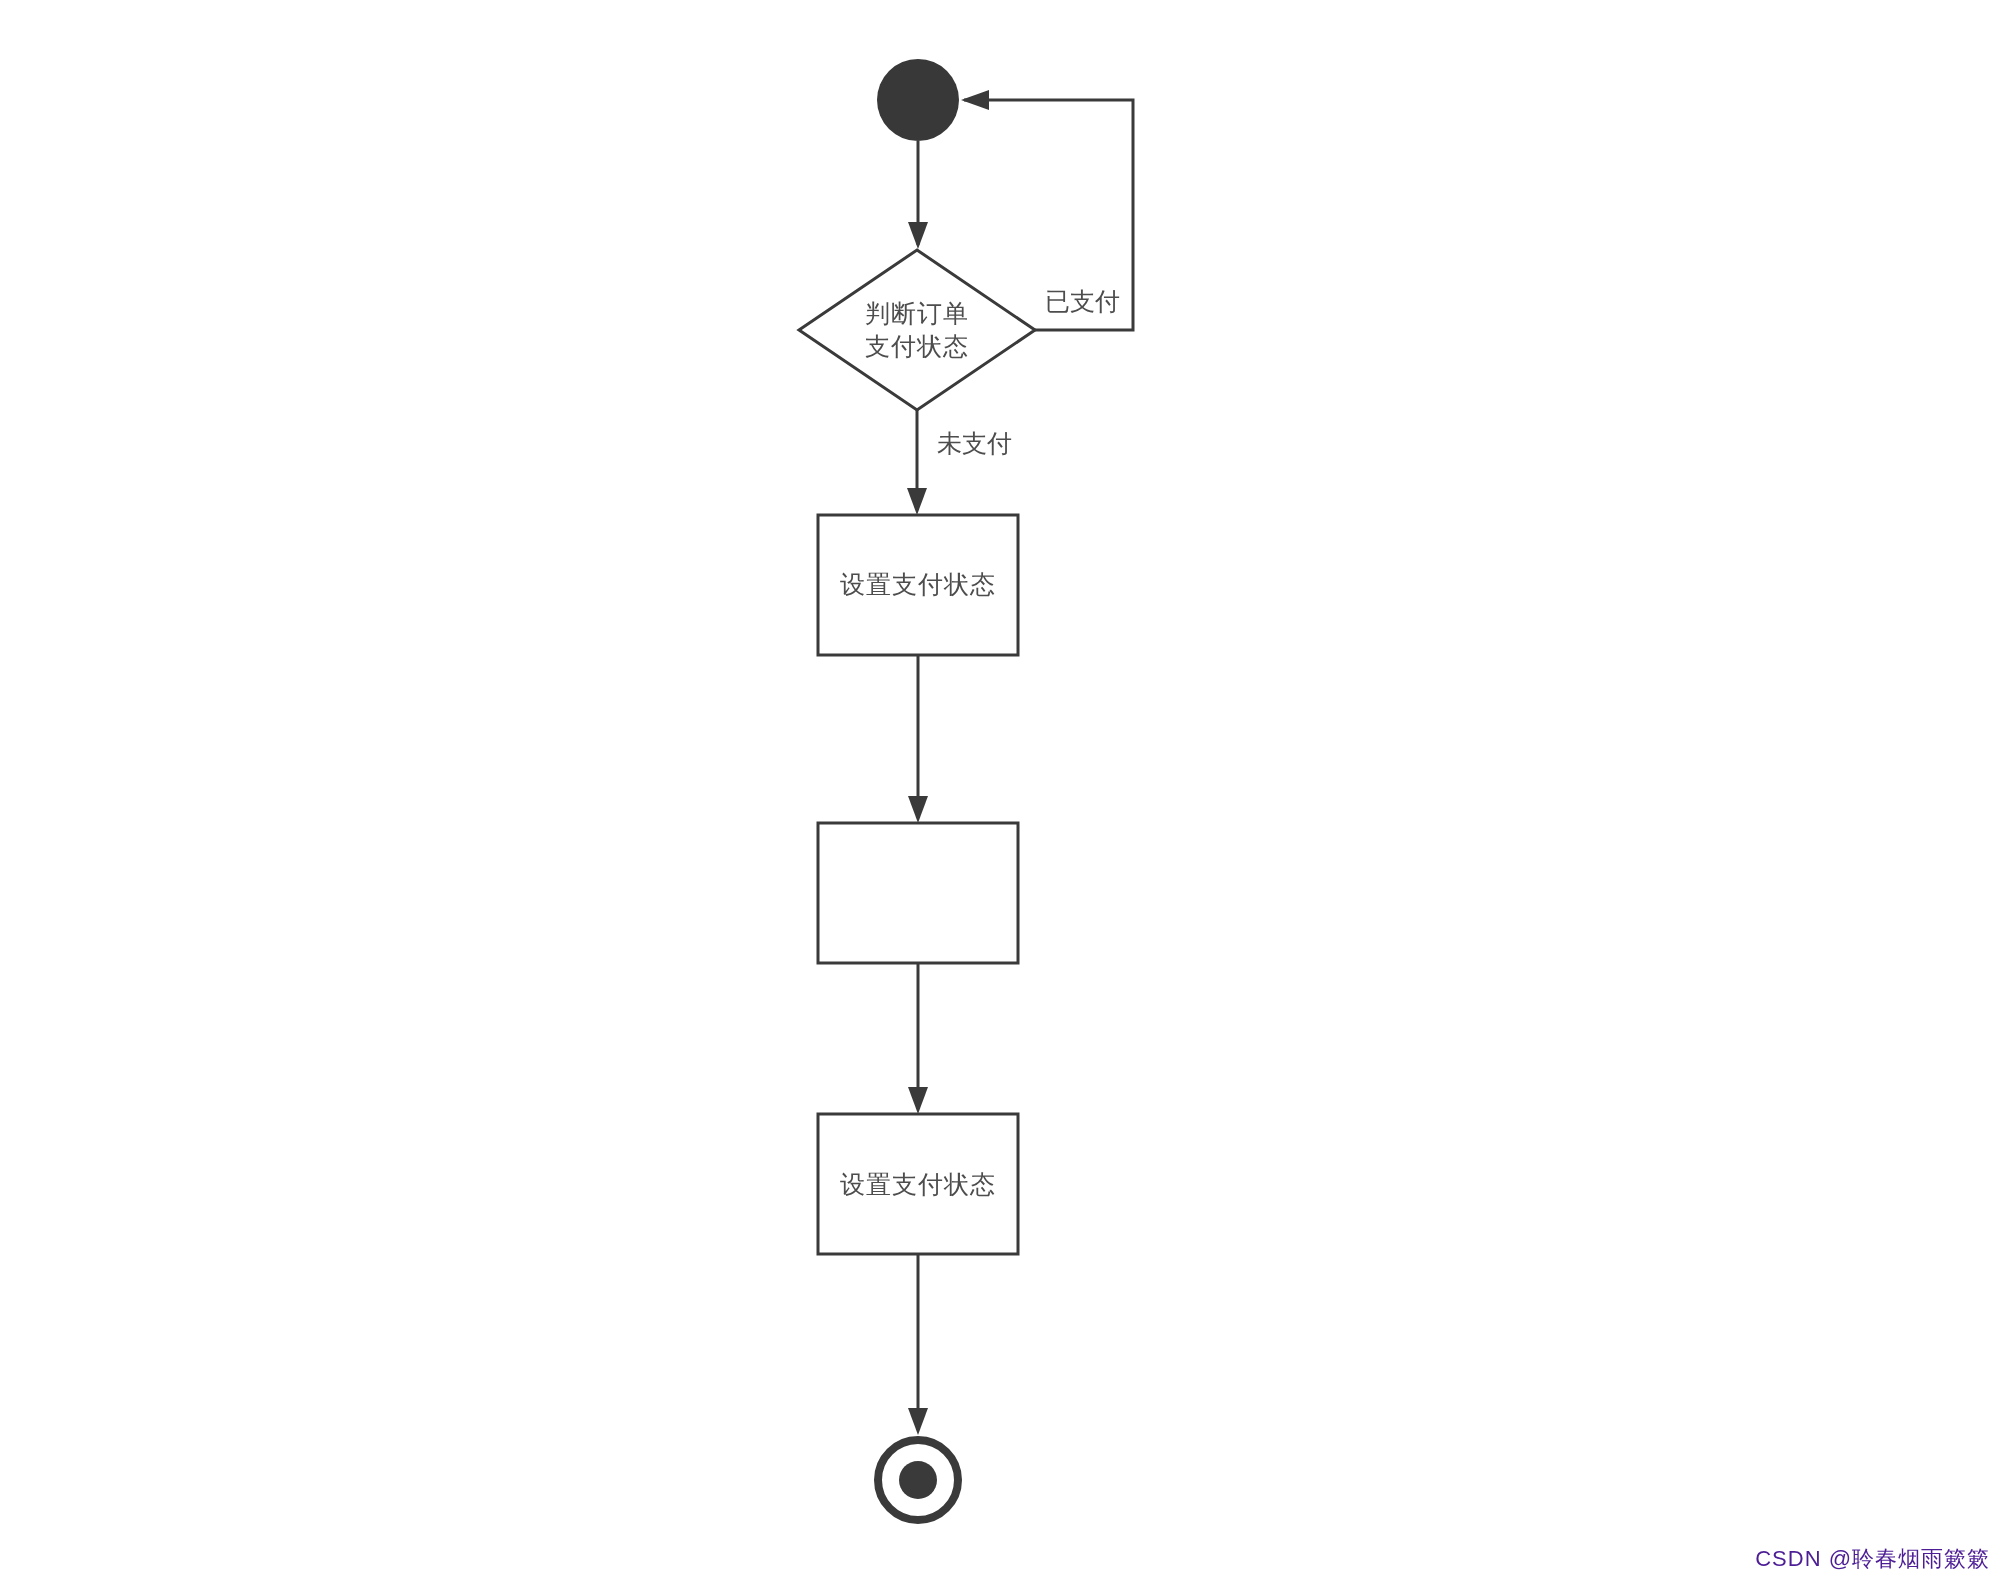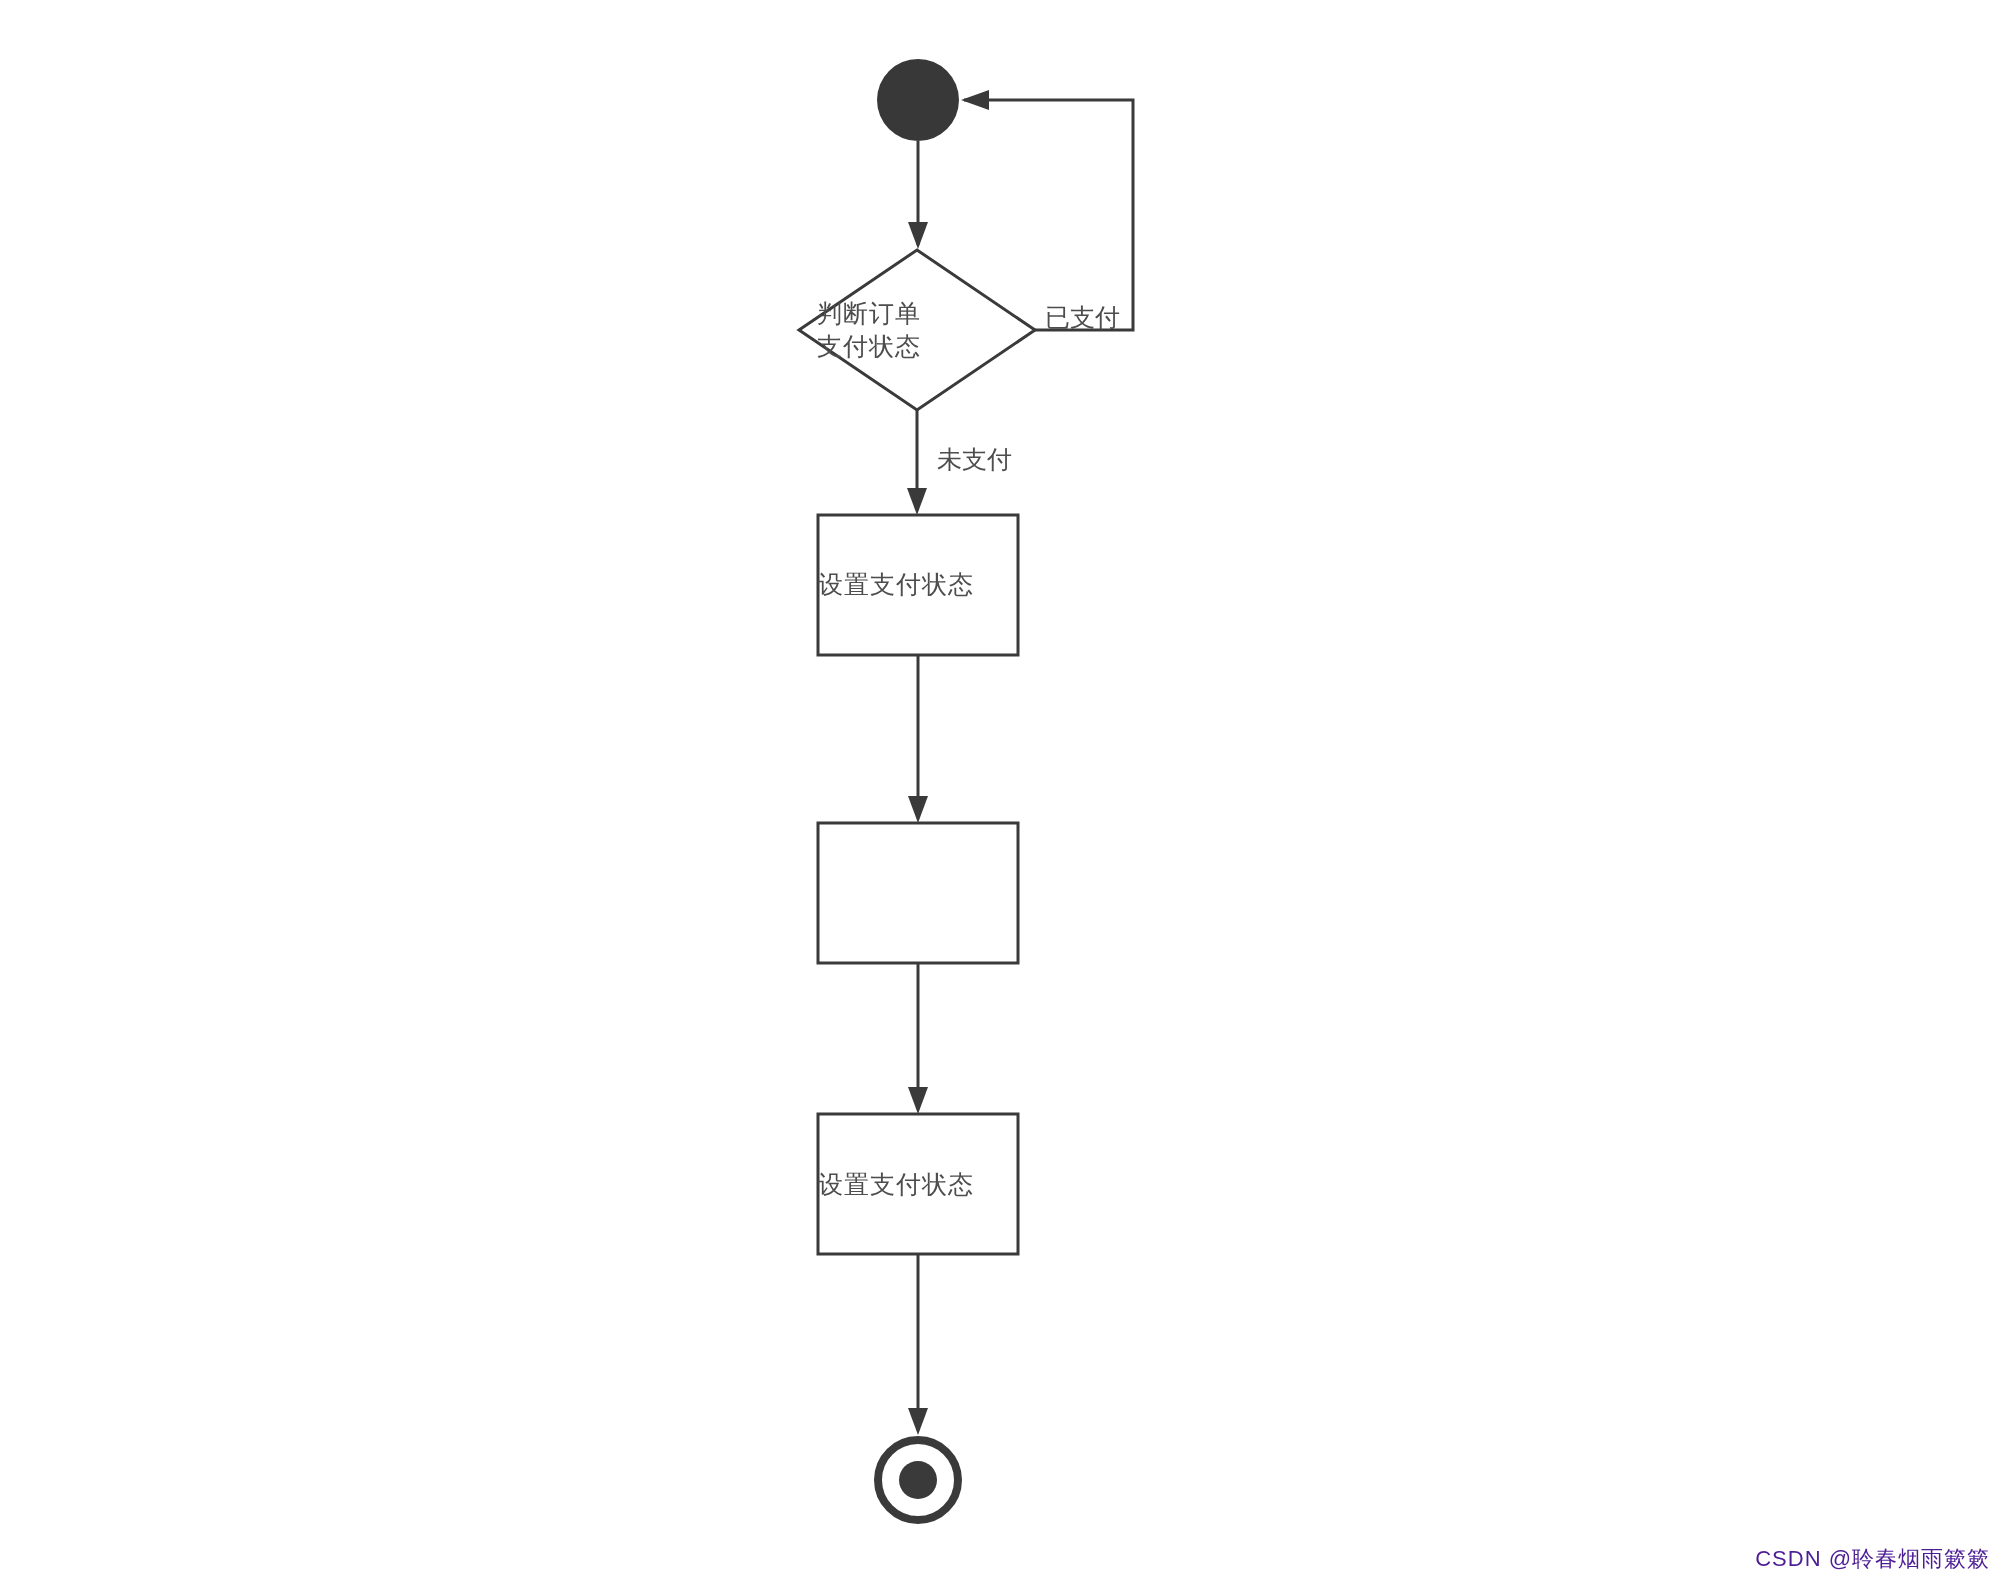--- a/index.html
+++ b/index.html
@@ -18,29 +18,28 @@
   .canvas svg {
     position: absolute;
     left: 0;
     top: 0;
   }
   .label {
     position: absolute;
     color: #4d4d4d;
     font-size: 25px;
     line-height: 33px;
-    text-align: left;
+    text-align: center;
     white-space: nowrap;
   }
   .node-label {
     letter-spacing: 1px;
   }
   .edge-label {
     text-align: left;
-    margin-top: 16px;
   }
   .watermark {
     position: absolute;
     right: 14px;
     top: 1546px;
     font-size: 22px;
     line-height: 26px;
     color: #4c1d95;
     letter-spacing: 1px;
   }

